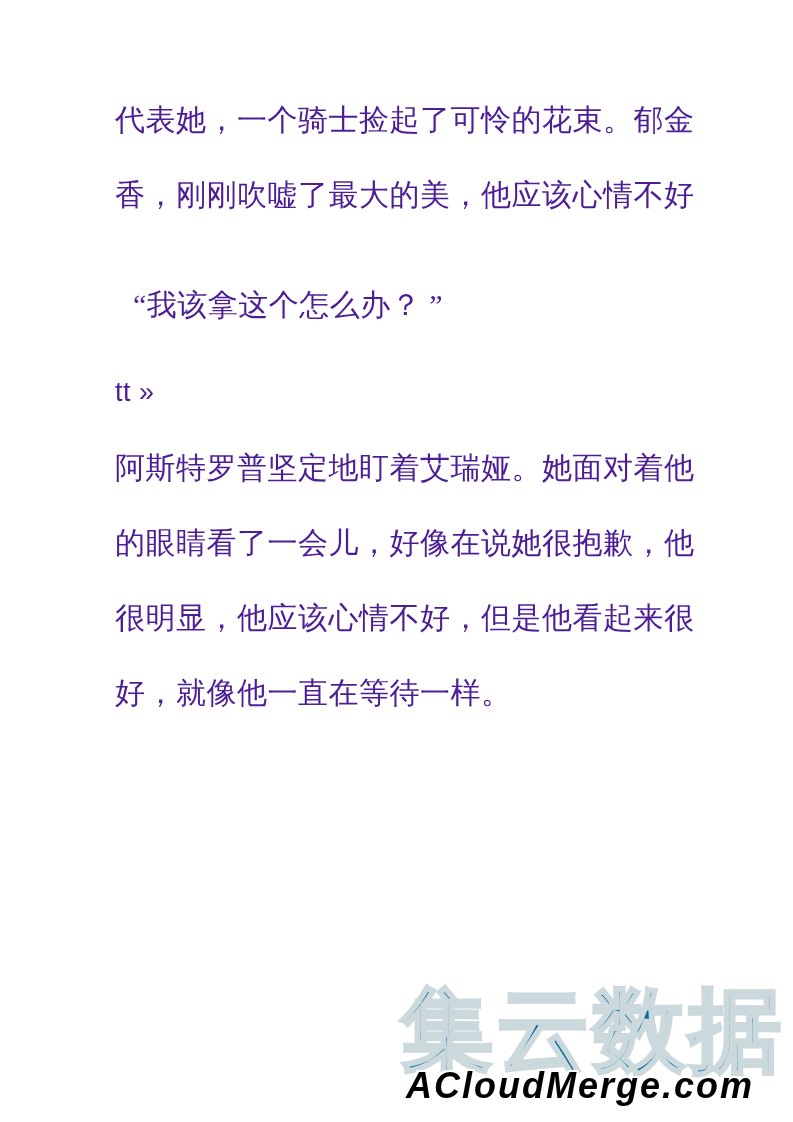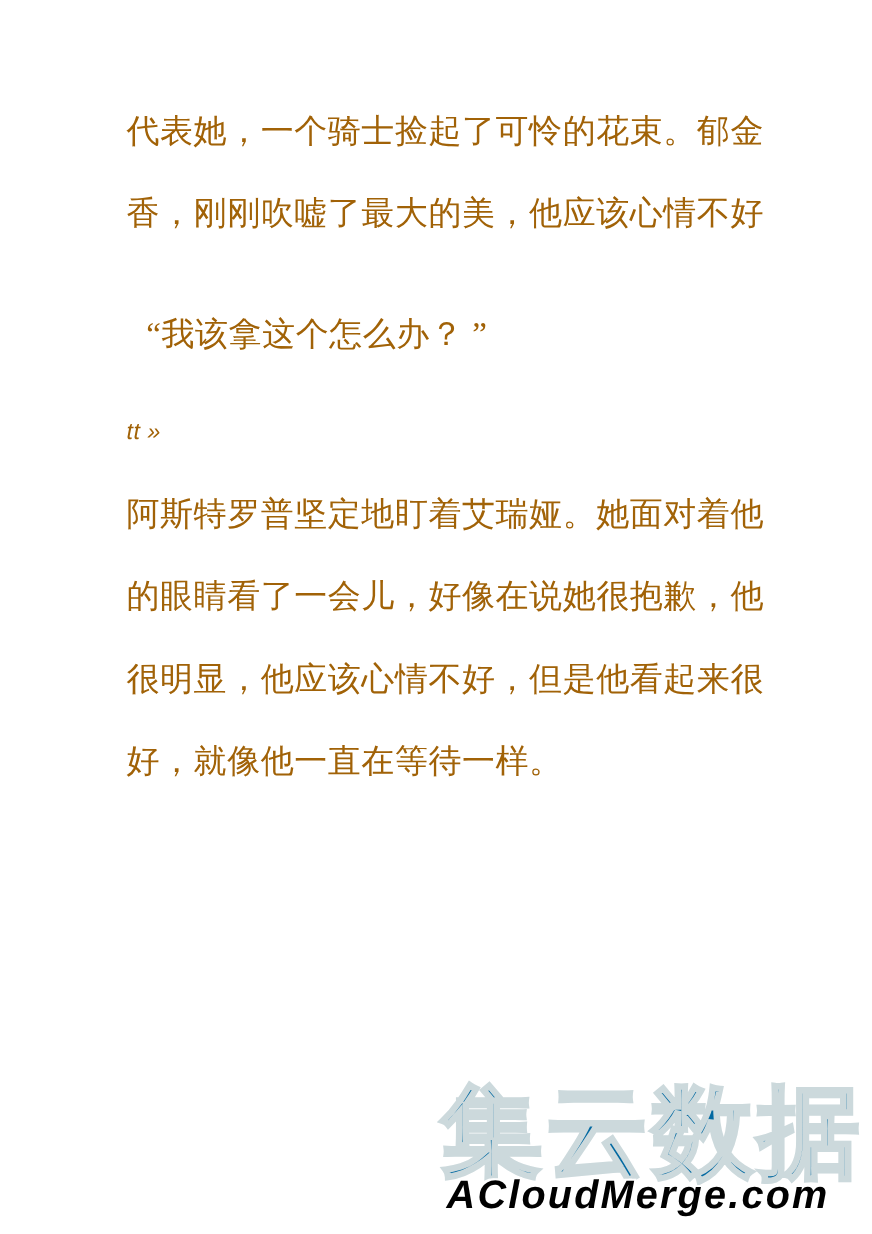--- a/index.html
+++ b/index.html
@@ -32,22 +32,21 @@
     padding-left: 18px;
   }
   .line--gap-large {
     margin-top: 35px;
     font-family: Liberation Serif, serif;
   }
   .line--gap-small {
     margin-top: 13px;
   }
   .line--italic {
-    font-style: italic;
-    font-size: 21px;
+    font-size: 27px;
   }
   .wm-cn {
     position: absolute;
     left: 401px;
     top: 984px;
     font-size: 92px;
     font-weight: bold;
     line-height: 1;
     letter-spacing: 4px;
     color: #0369a1;
@@ -68,21 +67,21 @@
     text-shadow: -2px -2px 0 #ffffff, 2px -2px 0 #ffffff,
                  -2px 2px 0 #ffffff, 2px 2px 0 #ffffff;
     white-space: pre;
     z-index: 3;
   }
 </style>
 </head>
 <body>
 
 <div class="page">
-  <div class="text-block" style="color: #a16207;">
+  <div class="text-block" style="color: #4c1d95;">
     <div class="line">代表她，一个骑士捡起了可怜的花束。郁金</div>
     <div class="line">香，刚刚吹嘘了最大的美，他应该心情不好</div>
     <div class="line line--indent line--gap-large">“我该拿这个怎么办？ ”</div>
     <div class="line line--italic line--gap-small">tt »</div>
     <div class="line">阿斯特罗普坚定地盯着艾瑞娅。她面对着他</div>
     <div class="line">的眼睛看了一会儿，好像在说她很抱歉，他</div>
     <div class="line">很明显，他应该心情不好，但是他看起来很</div>
     <div class="line">好，就像他一直在等待一样。</div>
   </div>
 

